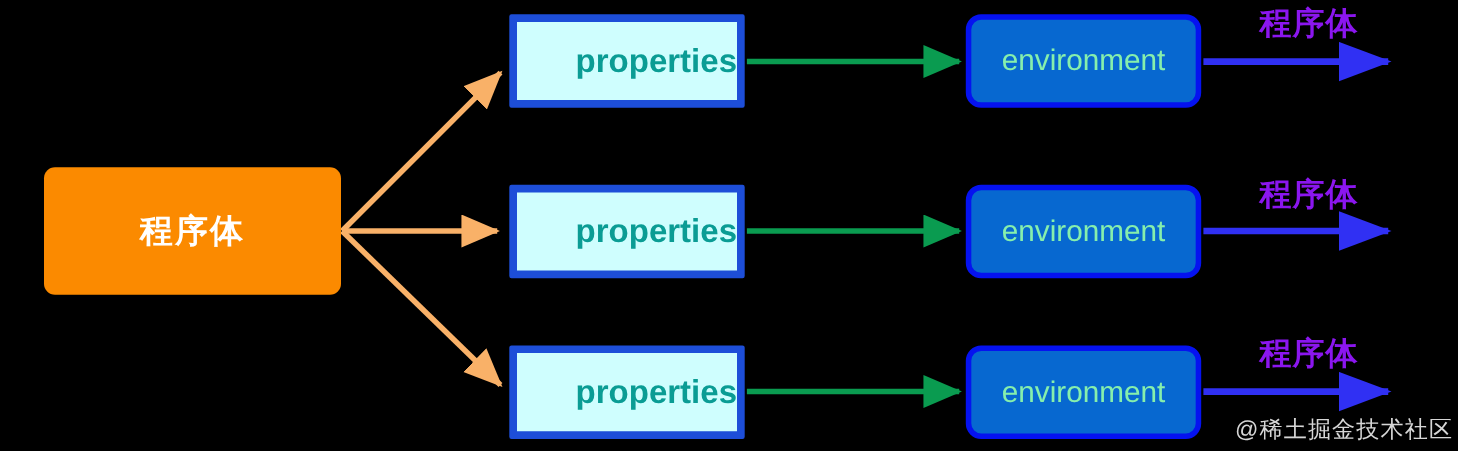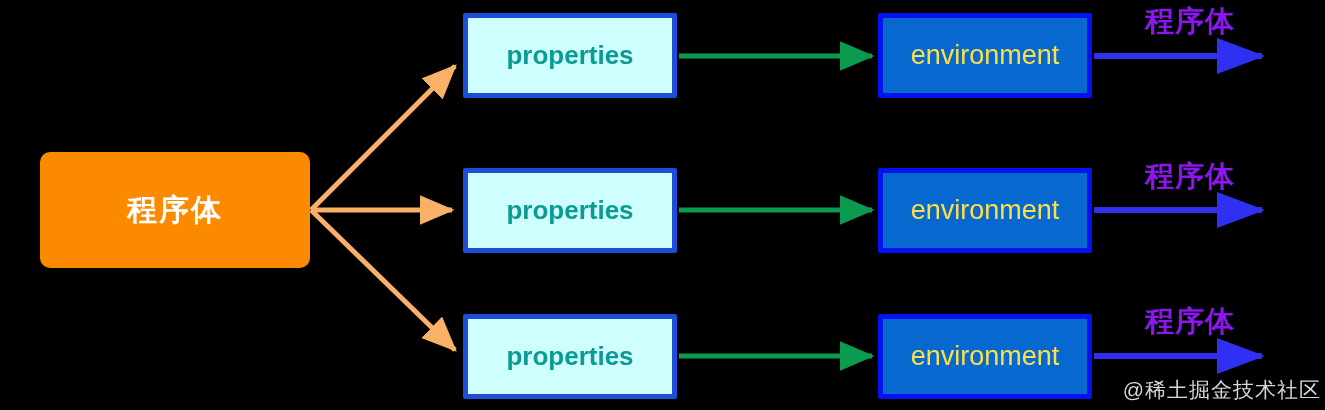--- a/index.html
+++ b/index.html
@@ -35,33 +35,34 @@
     border-radius: 10px;
     color: #FFFFFF;
     font-size: 30px;
     font-weight: 700;
     letter-spacing: 2px;
   }
   .properties-box {
     left: 463px;
     width: 214px; height: 85px;
     background: #CFFEFE;
-    border: 5px solid #1d4ed8;
+    border: 7px solid #1d4ed8;
     border-radius: 2px;
     color: #0A9C94;
-    font-size: 26px;
+    font-size: 30px;
     font-weight: 600;
+    justify-content: flex-end;
   }
   .environment-box {
     left: 878px;
     width: 214px; height: 85px;
     background: #0768D0;
     border: 5px solid #0512F0;
-    border-radius: 2px;
-    color: #fde047;
+    border-radius: 14px;
+    color: #86efac;
     font-size: 27px;
     font-weight: 500;
   }
   .row-top-1 { top: 13px; }
   .row-top-2 { top: 168px; }
   .row-top-3 { top: 314px; }
   .output-label {
     position: absolute;
     left: 1135px;
     width: 110px;

